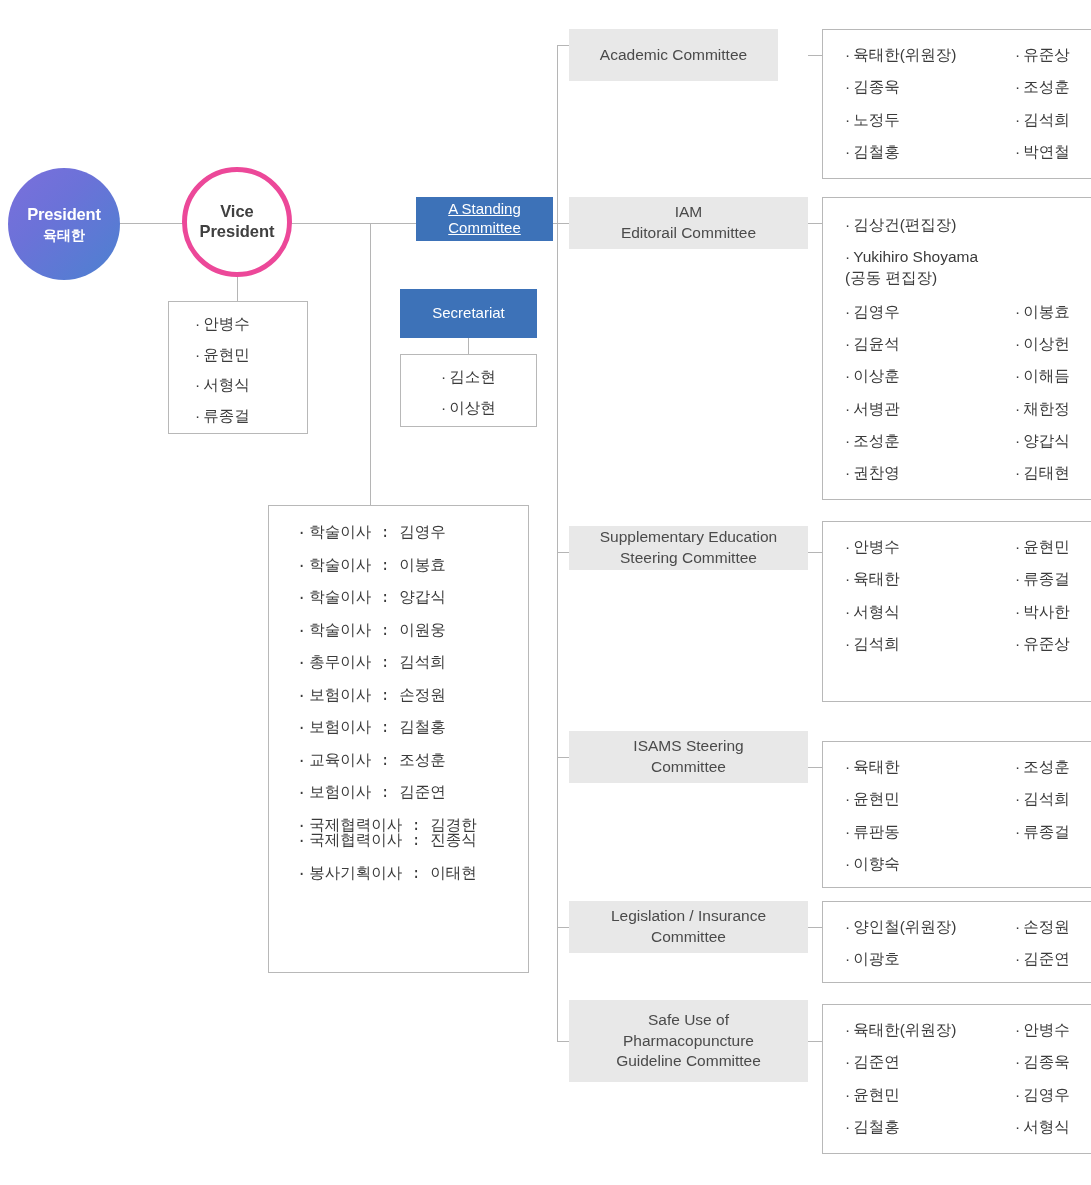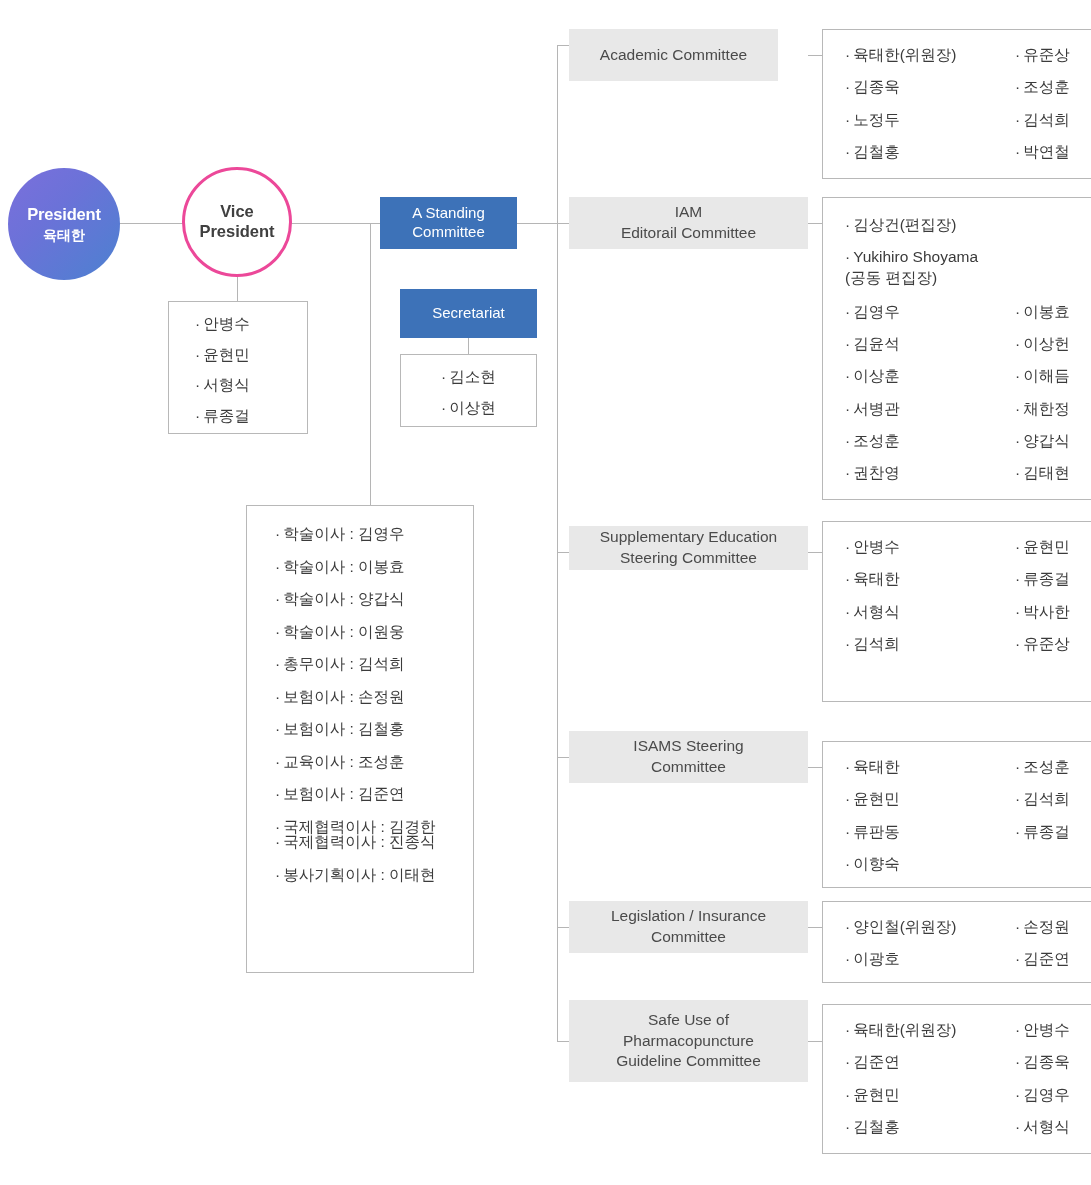--- a/index.html
+++ b/index.html
@@ -49,21 +49,21 @@
 
   
   .vp-circle {
     position: absolute;
     left: 182px;
     top: 167px;
     width: 110px;
     height: 110px;
     box-sizing: border-box;
     border-radius: 50%;
-    border: 3px solid #ec4899;
+    border: 5px solid #ec4899;
     background: #ffffff;
     display: flex;
     align-items: center;
     justify-content: center;
     text-align: center;
     color: #404040;
     font-size: 16.5px;
     font-weight: bold;
     line-height: 1.2;
     z-index: 3;
@@ -191,39 +191,39 @@
 
   <div class="wbox" style="left:168px; top:301px; width:140px; height:133px;">
     <div class="inner">
       <div class="row"><span class="dot">·</span><span>안병수</span></div>
       <div class="row"><span class="dot">·</span><span>윤현민</span></div>
       <div class="row"><span class="dot">·</span><span>서형식</span></div>
       <div class="row"><span class="dot">·</span><span>류종걸</span></div>
     </div>
   </div>
 
-  <div class="blue-box" style="left:380px; top:197px; width:137px; height:52px;">
+  <div class="blue-box" style="left:416px; top:197px; width:137px; height:44px;text-decoration:underline;">
     <span>
       <span>A Standing</span><br>
       <span>Committee</span>
     </span>
   </div>
 
   <div class="blue-box" style="left:400px; top:289px; width:137px; height:49px;">
     <span>Secretariat</span>
   </div>
 
   <div class="wbox" style="left:400px; top:354px; width:137px; height:73px;">
     <div class="inner" style="padding-left:40px;">
       <div class="row"><span class="dot">·</span><span>김소현</span></div>
       <div class="row"><span class="dot">·</span><span>이상현</span></div>
     </div>
   </div>
 
-  <div class="wbox" style="left:246px; top:505px; width:228px; height:468px;">
+  <div class="wbox" style="left:268px; top:505px; width:261px; height:468px;font-family:Liberation Mono, monospace;">
     <div class="inner" style="padding:20px 0 20px 28px;">
       <div class="row" style="margin-bottom:17px;"><span class="dot">·</span><span>학술이사 : 김영우</span></div>
       <div class="row" style="margin-bottom:17px;"><span class="dot">·</span><span>학술이사 : 이봉효</span></div>
       <div class="row" style="margin-bottom:17px;"><span class="dot">·</span><span>학술이사 : 양갑식</span></div>
       <div class="row" style="margin-bottom:17px;"><span class="dot">·</span><span>학술이사 : 이원웅</span></div>
       <div class="row" style="margin-bottom:17px;"><span class="dot">·</span><span>총무이사 : 김석희</span></div>
       <div class="row" style="margin-bottom:17px;"><span class="dot">·</span><span>보험이사 : 손정원</span></div>
       <div class="row" style="margin-bottom:17px;"><span class="dot">·</span><span>보험이사 : 김철홍</span></div>
       <div class="row" style="margin-bottom:17px;"><span class="dot">·</span><span>교육이사 : 조성훈</span></div>
       <div class="row" style="margin-bottom:17px;"><span class="dot">·</span><span>보험이사 : 김준연</span></div>

